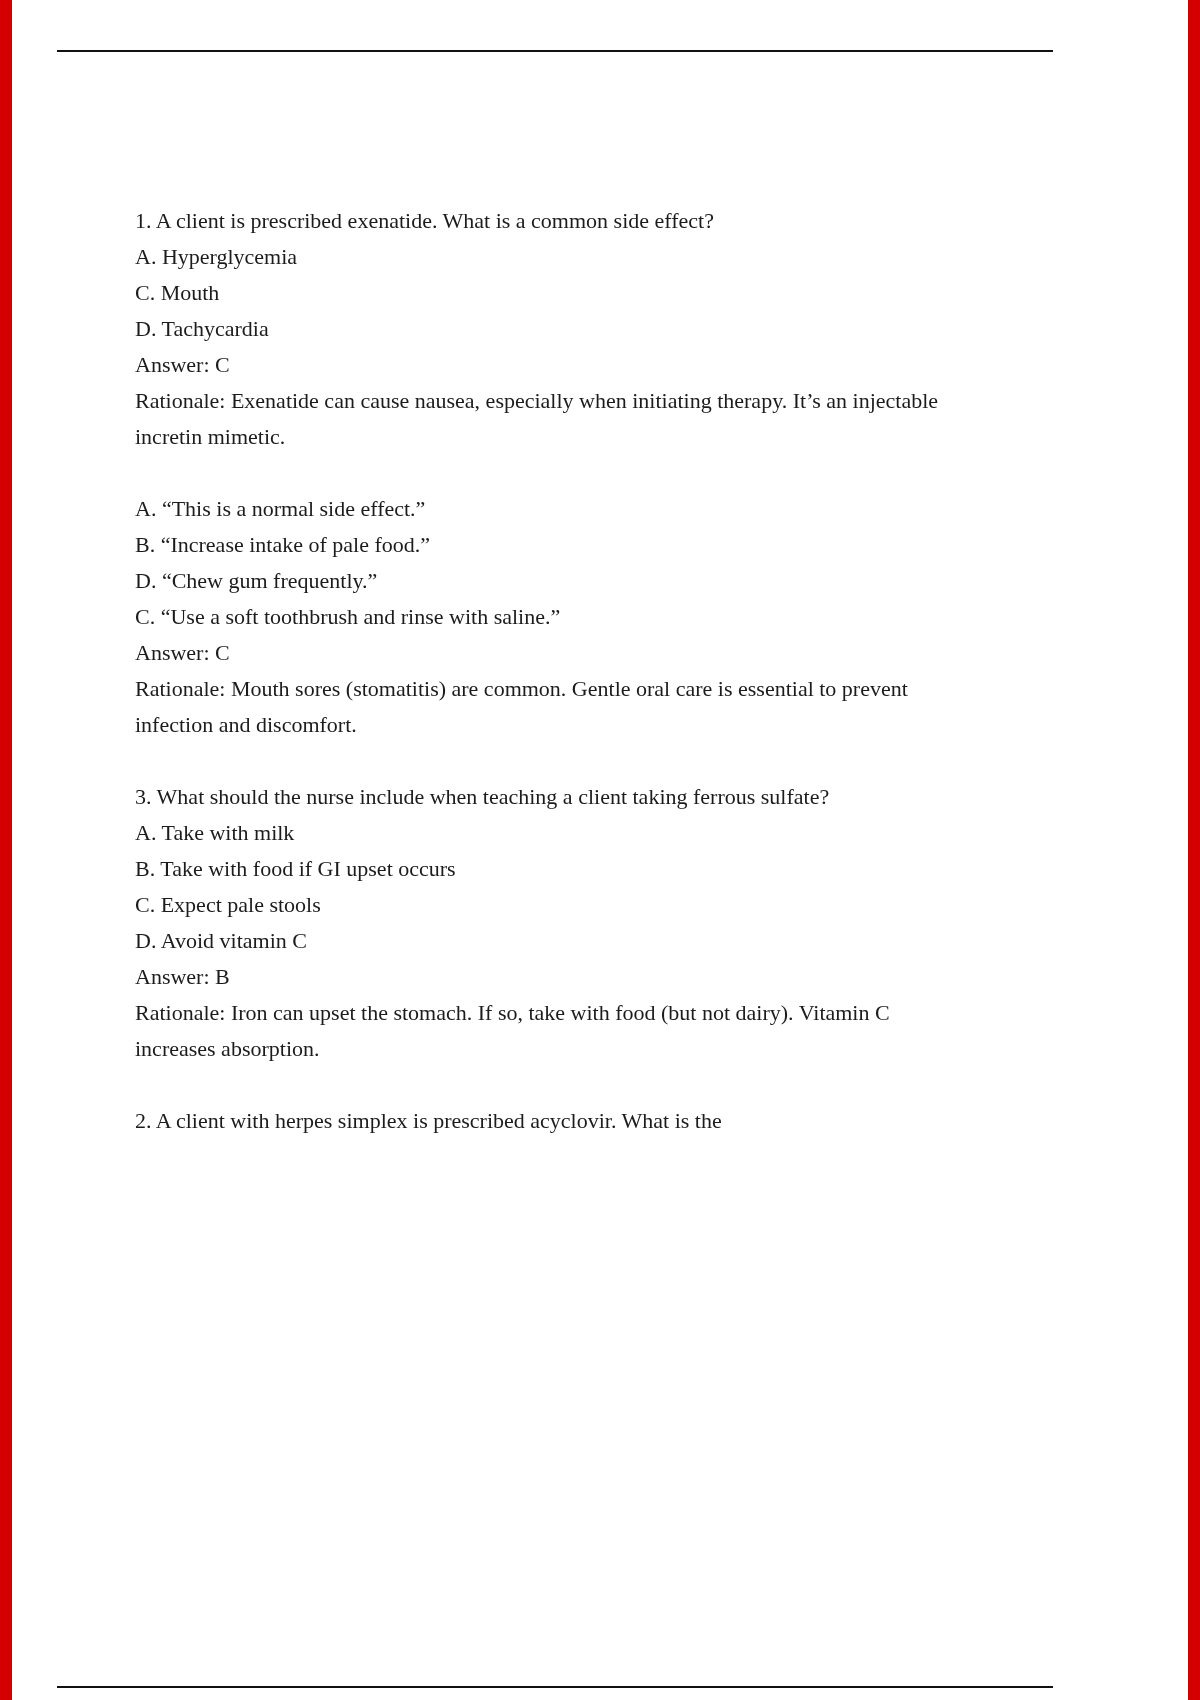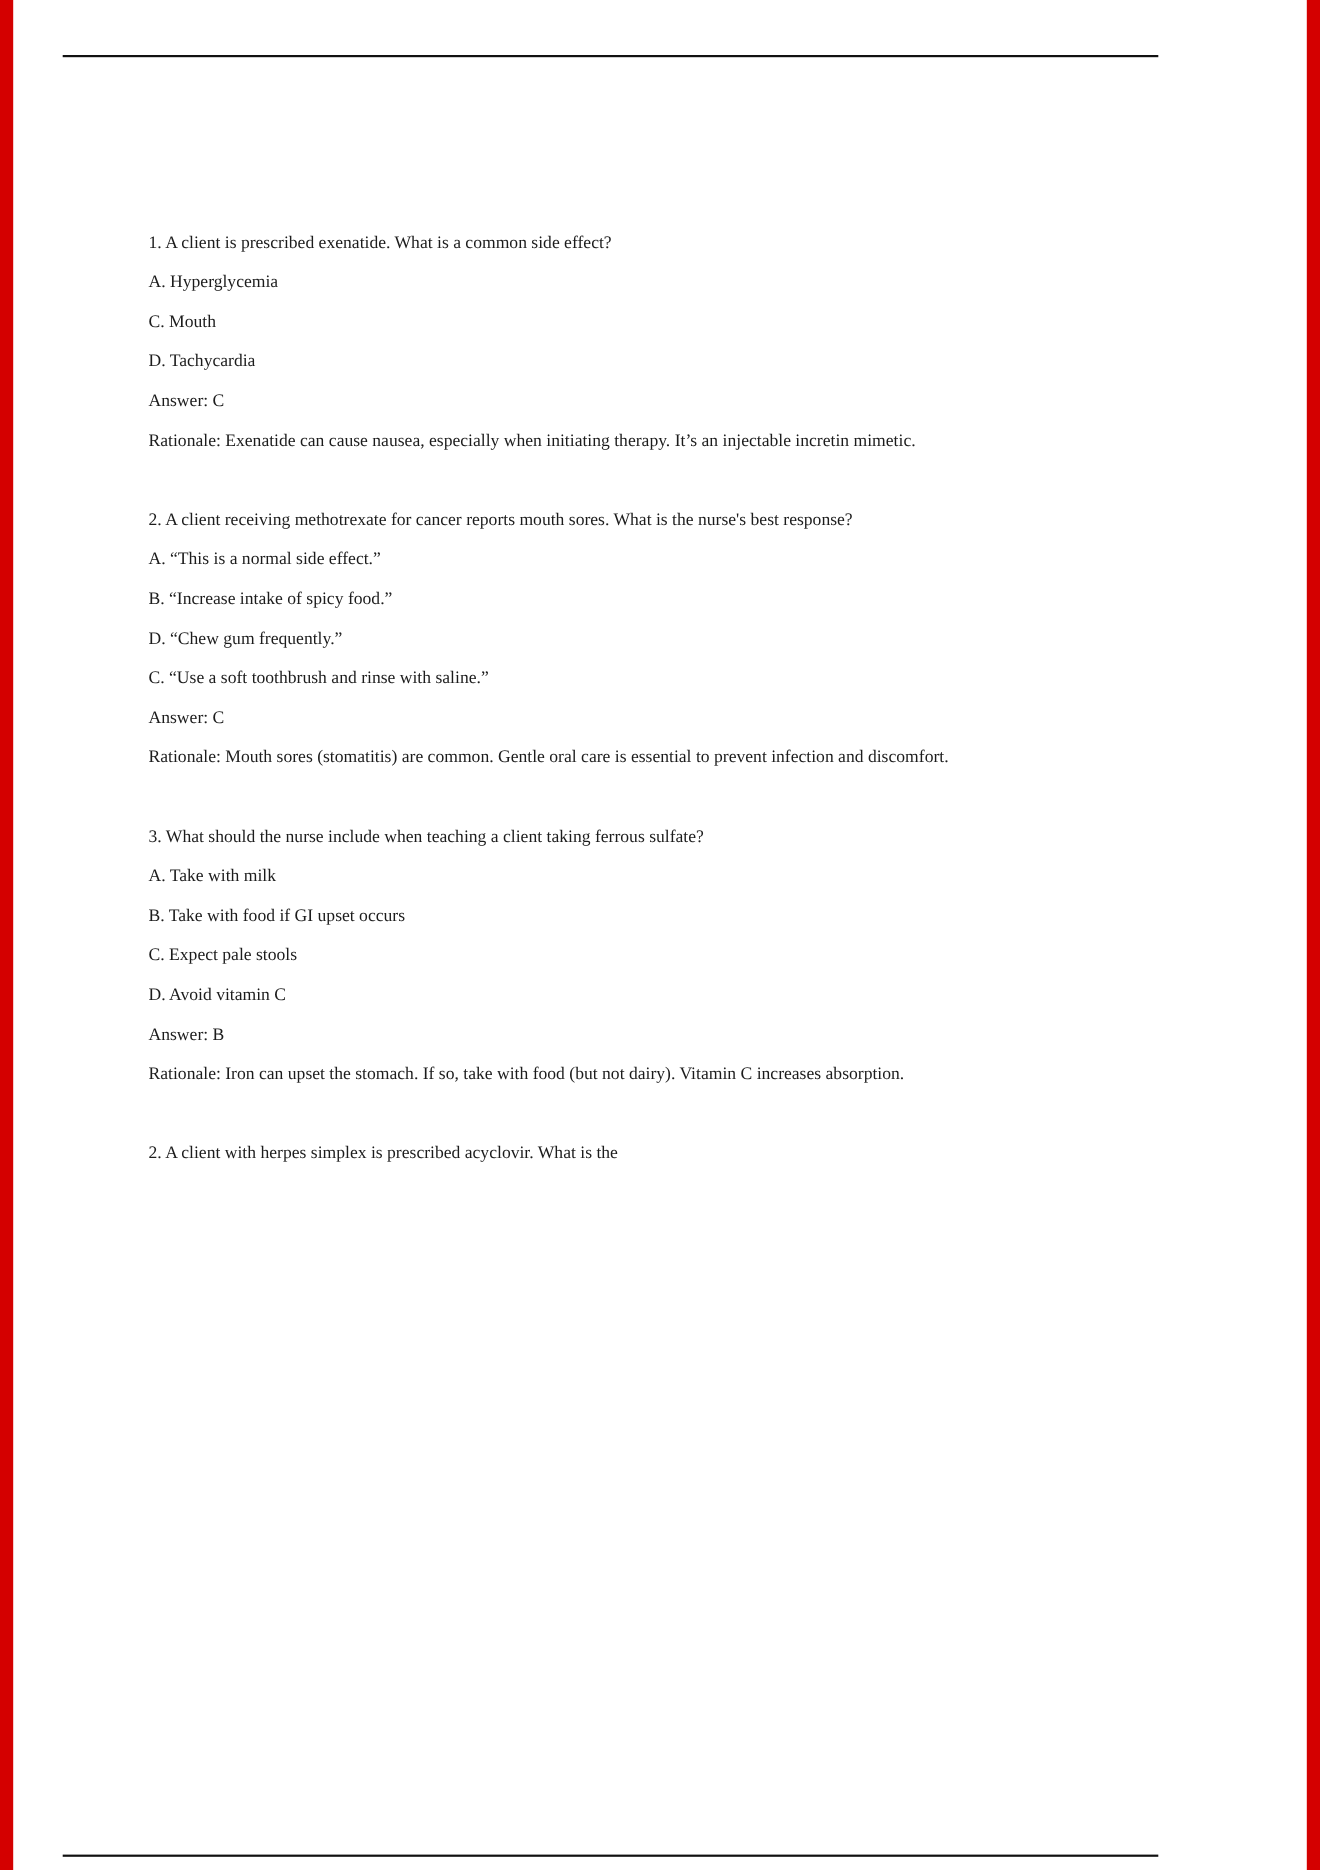--- a/index.html
+++ b/index.html
@@ -34,21 +34,21 @@
     height: 2px;
     background: #111111;
   }
   .rule.top { top: 50px; }
   .rule.bottom { top: 1686px; }
   .content {
     position: absolute;
     left: 135px;
     top: 203px;
     width: 810px;
-    font-size: 16px;
+    font-size: 22px;
     line-height: 36px;
   }
   .question-block {
     margin: 0 0 36px 0;
   }
   .question-block p {
     margin: 0;
     padding: 0;
   }
 </style>
@@ -68,23 +68,22 @@
     <div class="question-block">
       <p>1. A client is prescribed exenatide. What is a common side effect?</p>
       <p>A. Hyperglycemia</p>
       <p>C. Mouth</p>
       <p>D. Tachycardia</p>
       <p>Answer: C</p>
       <p>Rationale: Exenatide can cause nausea, especially when initiating therapy. It’s an injectable incretin mimetic.</p>
     </div>
 
     <div class="question-block">
-      <p>2. A client receiving methotrexate for cancer reports mouth sores. What is the nurse's best response?</p>
       <p>A. “This is a normal side effect.”</p>
-      <p>B. “Increase intake of spicy food.”</p>
+      <p>B. “Increase intake of pale food.”</p>
       <p>D. “Chew gum frequently.”</p>
       <p>C. “Use a soft toothbrush and rinse with saline.”</p>
       <p>Answer: C</p>
       <p>Rationale: Mouth sores (stomatitis) are common. Gentle oral care is essential to prevent infection and discomfort.</p>
     </div>
 
     <div class="question-block">
       <p>3. What should the nurse include when teaching a client taking ferrous sulfate?</p>
       <p>A. Take with milk</p>
       <p>B. Take with food if GI upset occurs</p>

